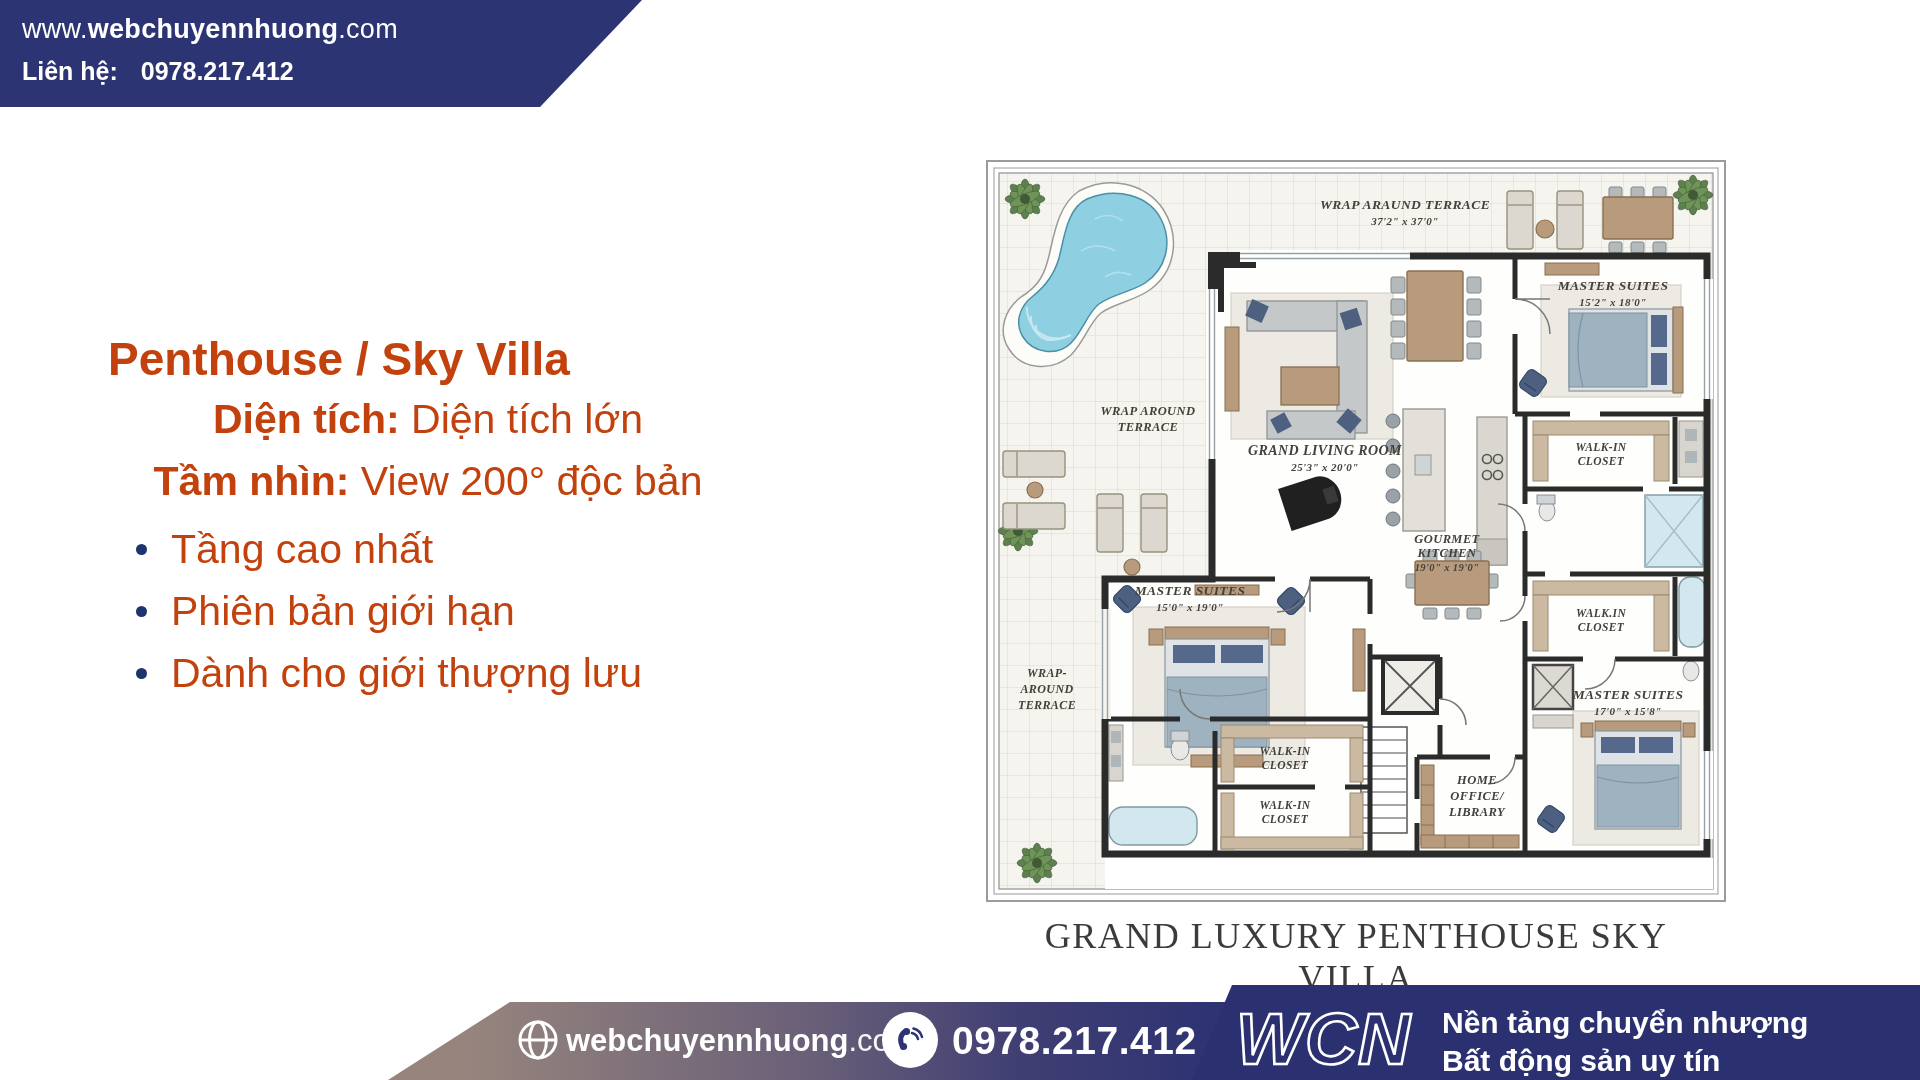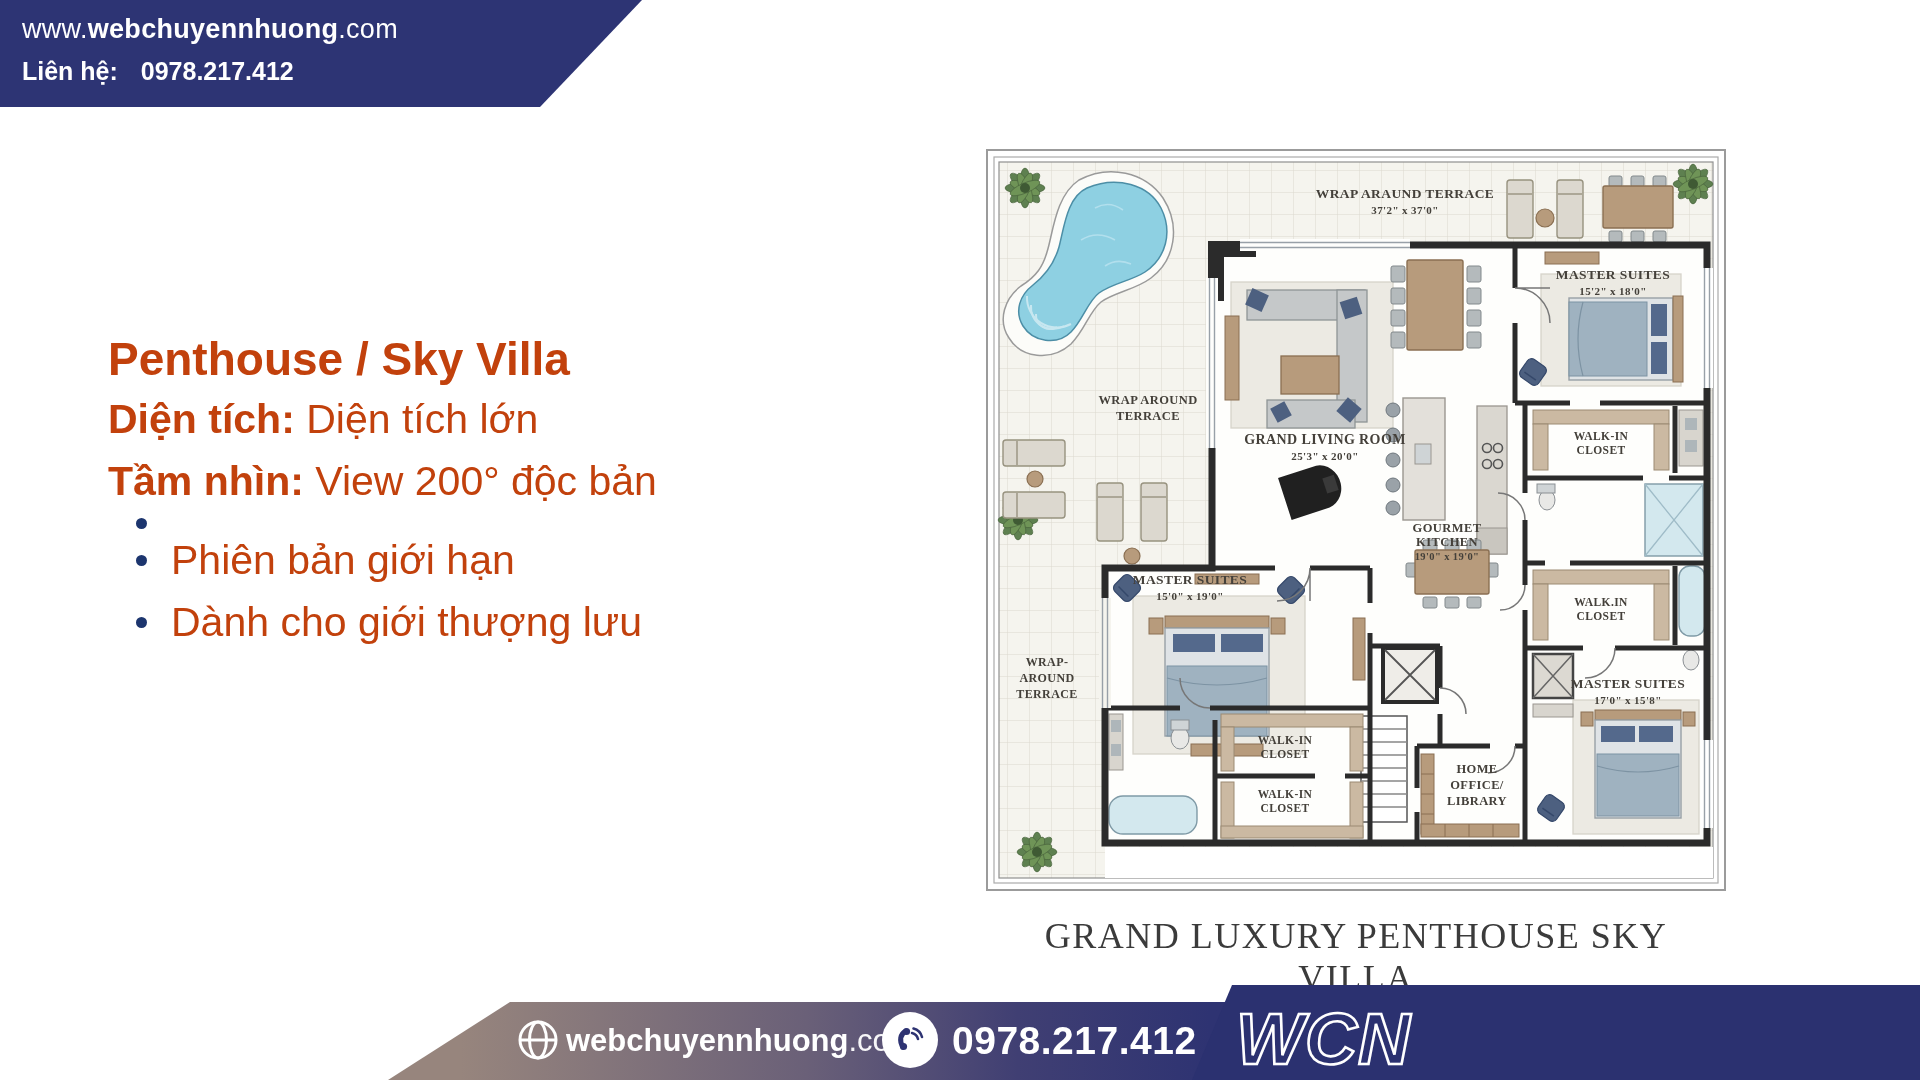--- a/index.html
+++ b/index.html
@@ -10,28 +10,28 @@
   .header-band{position:absolute;left:0;top:0;width:642px;height:107px;background:#2d3474;
                clip-path:polygon(0 0,100% 0,calc(100% - 102px) 100%,0 100%);}
   .header-url{position:absolute;left:22px;top:14px;font-size:27px;color:#ffffff;letter-spacing:.3px;}
   .header-url .b{font-weight:700;}
   .header-contact{position:absolute;left:22px;top:57px;font-size:25px;color:#ffffff;font-weight:700;}
   .header-contact .num{margin-left:16px;}
 
   
   .highlight{position:absolute;left:108px;top:330px;color:#c2410c;width:640px;}
   .hl-title{font-size:46px;font-weight:700;line-height:58px;}
-  .hl-line{font-size:41px;line-height:62px;font-weight:400;}
+  .hl-line{font-size:41px;line-height:62px;font-weight:400;text-align:center;}
   .hl-line .lab{font-weight:700;}
   .hl-bullets{margin-top:6px;}
   .hl-bullet{display:flex;align-items:center;font-size:41px;line-height:62px;}
   .hl-dot{width:11px;height:11px;border-radius:50%;background:#1c356e;margin:0 24px 0 28px;flex:0 0 auto;}
 
   
-  .plan-wrap{position:absolute;left:985px;top:148px;width:742px;height:748px;}
+  .plan-wrap{position:absolute;left:985px;top:159px;width:742px;height:748px;font-style:italic;}
   .plan-caption{position:absolute;left:985px;top:915px;width:742px;text-align:center;
                 font-family:"Liberation Serif","DejaVu Serif",serif;font-size:36px;color:#3b3b3b;
                 letter-spacing:1.5px;font-weight:500;}
   .plan-label{font-family:"Liberation Serif","DejaVu Serif",serif;font-weight:700;fill:#44403a;letter-spacing:.4px;}
 
   
   .footer-band{position:absolute;left:0;top:1002px;width:1920px;height:78px;
                background:linear-gradient(90deg,#97857d 24%,#6a6078 42%,#403f73 53%,#2e3372 63%,#2b3170 100%);
                clip-path:polygon(510px 0,100% 0,100% 100%,388px 100%);}
   .footer-site{position:absolute;left:566px;top:1002px;height:78px;display:flex;align-items:center;
@@ -69,20 +69,21 @@
       <span class="lab">Diện tích:</span>
       <span>Diện tích lớn</span>
     </div>
     <div class="hl-line">
       <span class="lab">Tầm nhìn:</span>
       <span>View 200° độc bản</span>
     </div>
     <div class="hl-bullets">
       <div class="hl-bullet">
           <span class="hl-dot"></span>
+          <span>Tầng cao nhất</span>
         </div>
       <div class="hl-bullet">
           <span class="hl-dot"></span>
           <span>Phiên bản giới hạn</span>
         </div>
       <div class="hl-bullet">
           <span class="hl-dot"></span>
           <span>Dành cho giới thượng lưu</span>
         </div>
     </div>
@@ -444,15 +445,19 @@
       <path d="M19,10 a8 8 0 0 1 6,6 M20.5,5.5 a12 12 0 0 1 8.5,8.5" fill="none" stroke="#2e3372" stroke-width="2.6" stroke-linecap="round"></path>
     </svg>
   </div>
 
   <div class="footer-phone">0978.217.412</div>
 
   <div class="wcn-panel">
     <svg width="186" height="84" viewBox="0 0 186 84">
       <text x="2" y="68" font-family="Liberation Sans, DejaVu Sans, sans-serif" font-size="72" font-weight="700" font-style="italic" letter-spacing="1" fill="none" stroke="#ffffff" stroke-width="2.6">WCN</text>
     </svg>
+    <div class="wcn-tags">
+      <div>Nền tảng chuyển nhượng</div>
+      <div>Bất động sản uy tín</div>
+    </div>
   </div>
 
 </div>
 
 </body></html>

